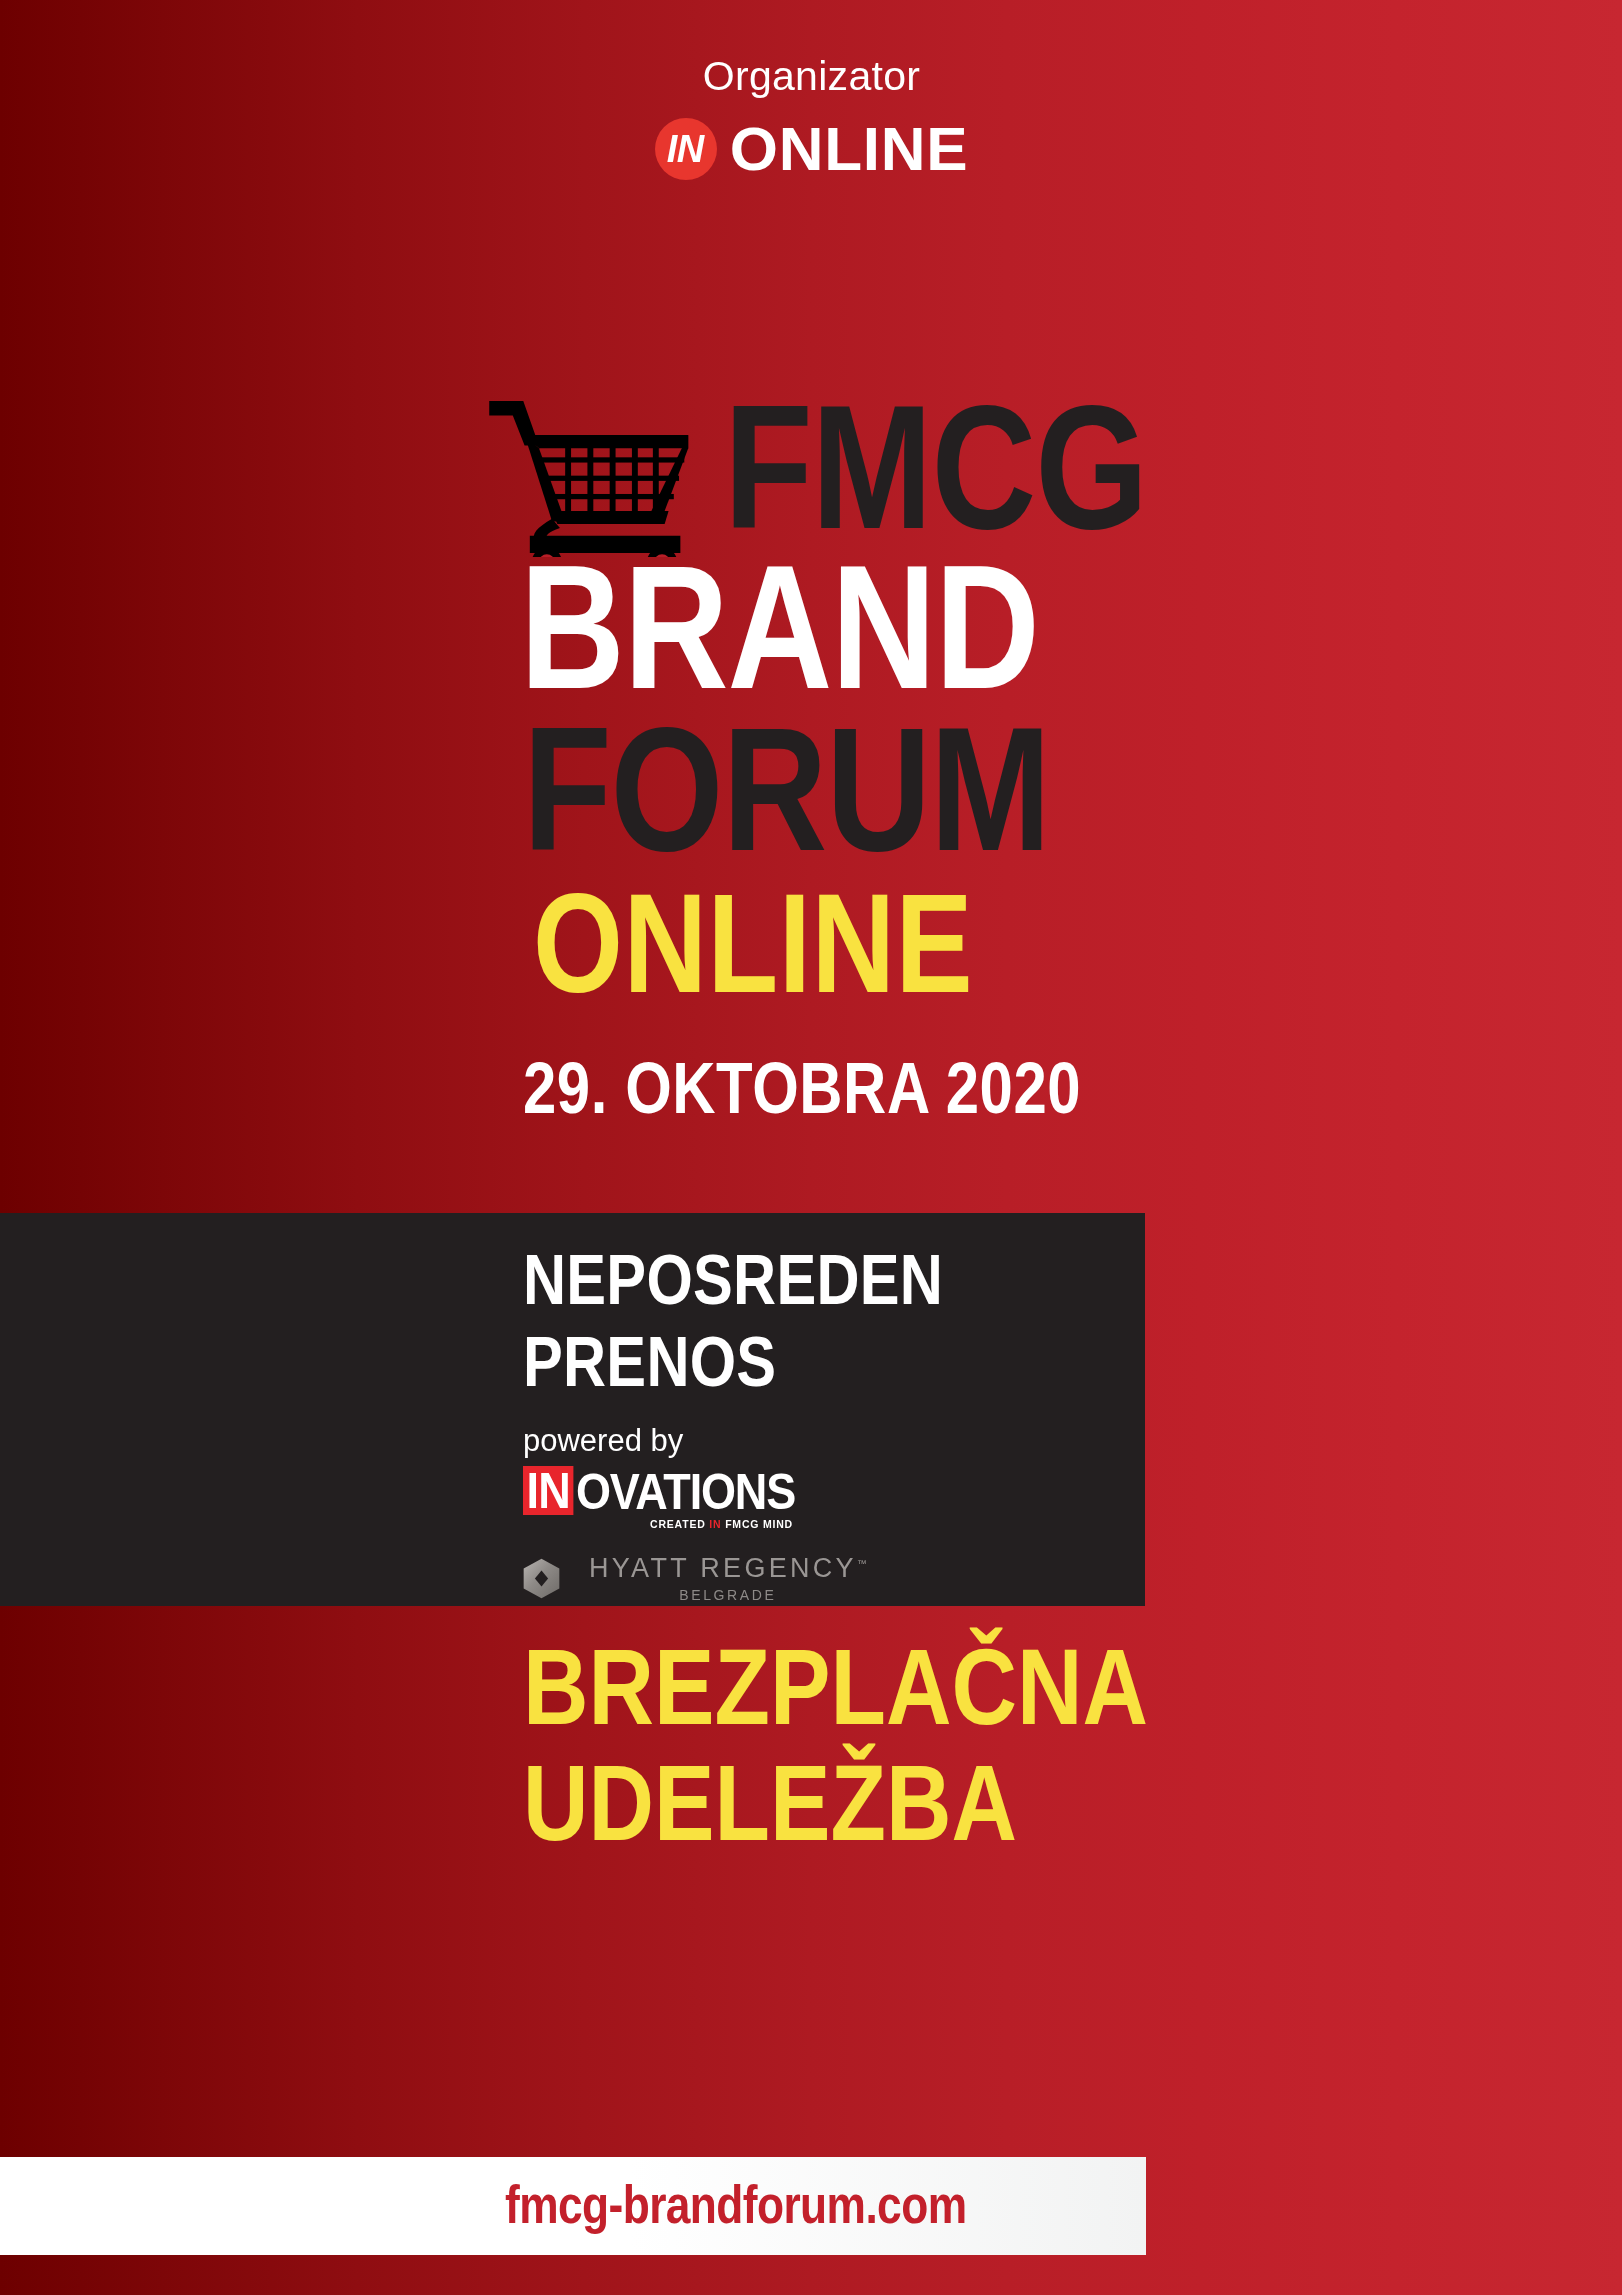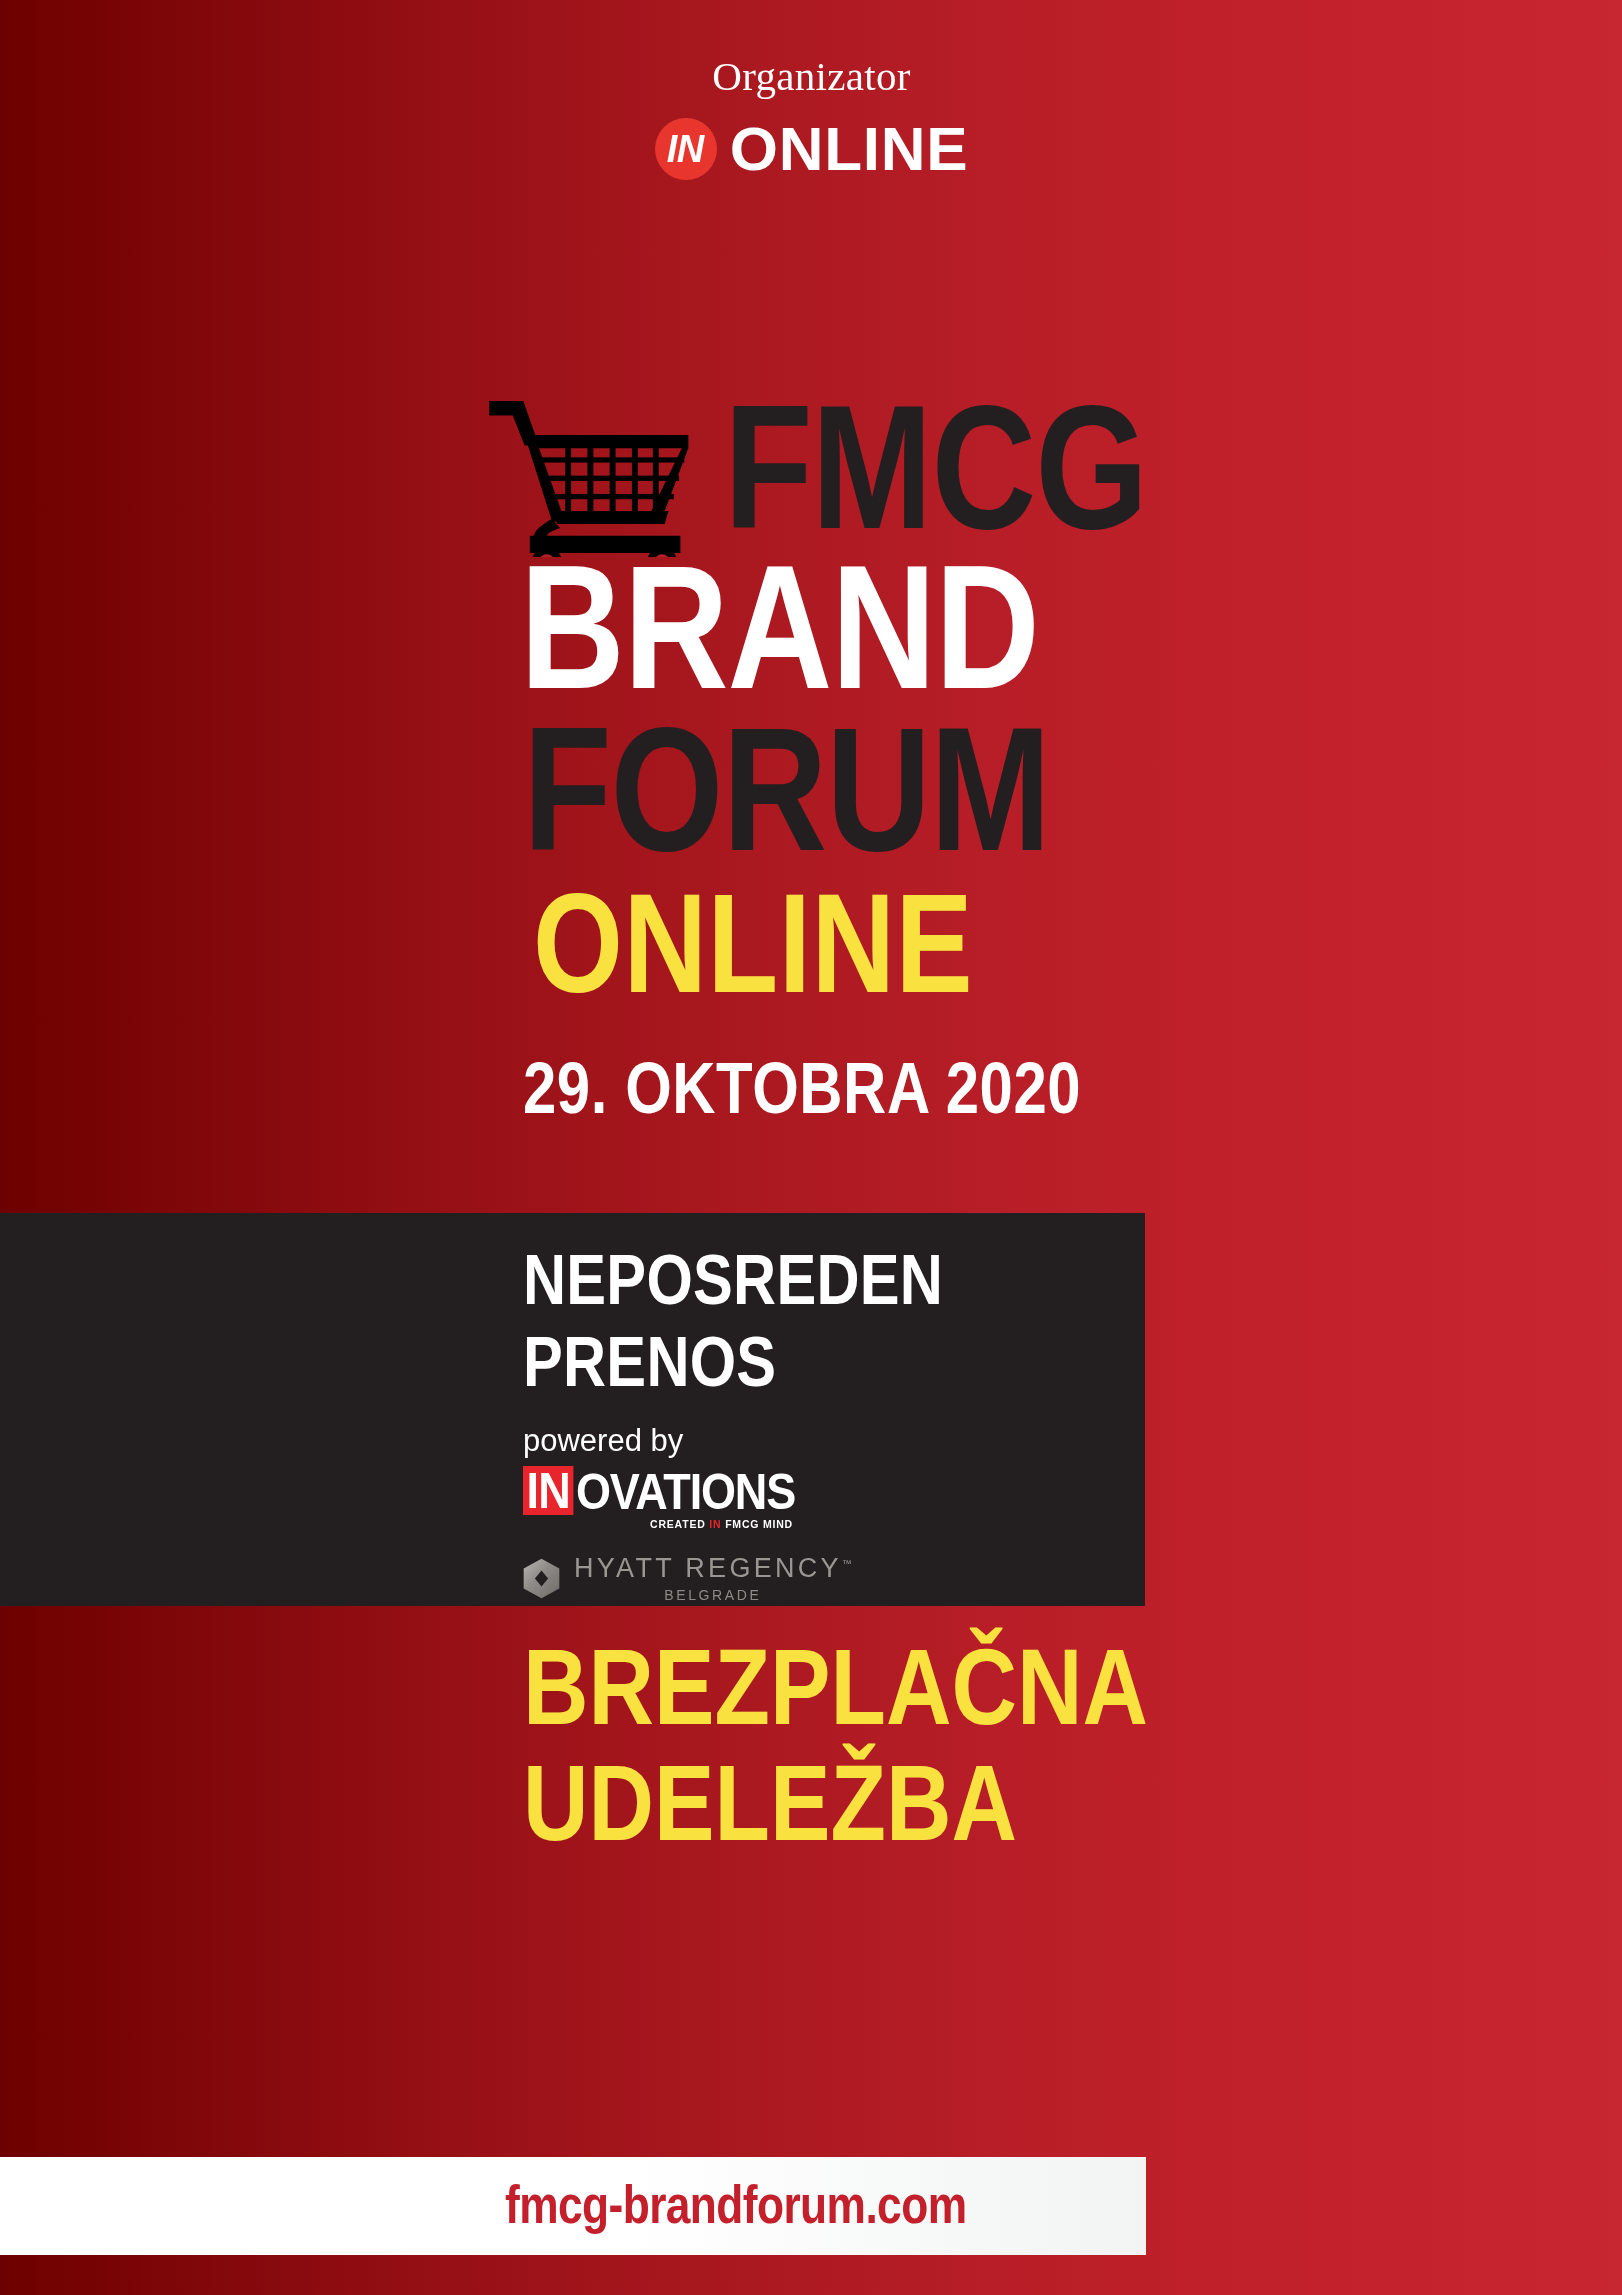--- a/index.html
+++ b/index.html
@@ -28,21 +28,21 @@
 
   
   .organizer-block {
     position: absolute;
     top: 56px;
     left: 0;
     width: 1623px;
     text-align: center;
   }
   .organizer-label {
-    font-family: Liberation Serif, serif;
+    font-family: Liberation Sans, sans-serif;
     font-size: 41px;
     font-weight: 400;
     color: #ffffff;
     letter-spacing: 0.3px;
     line-height: 1;
   }
   .instore-logo {
     margin-top: 21px;
     display: inline-flex;
     align-items: center;
@@ -217,21 +217,21 @@
     letter-spacing: 0.8px;
     color: #ffffff;
     line-height: 1;
   }
   .inov-tagline .red { color: #e8252c; }
 
   .hyatt-logo {
     margin-top: 26px;
     display: flex;
     align-items: center;
-    gap: 14px;
+    gap: 29px;
   }
   .hyatt-mark { width: 37px; height: 41px; display:block; }
   .hyatt-words { display: flex; flex-direction: column; }
   .hyatt-name {
     font-family: "Liberation Sans", sans-serif;
     font-weight: 400;
     font-size: 27px;
     letter-spacing: 3.3px;
     color: #9a9694;
     line-height: 1;

